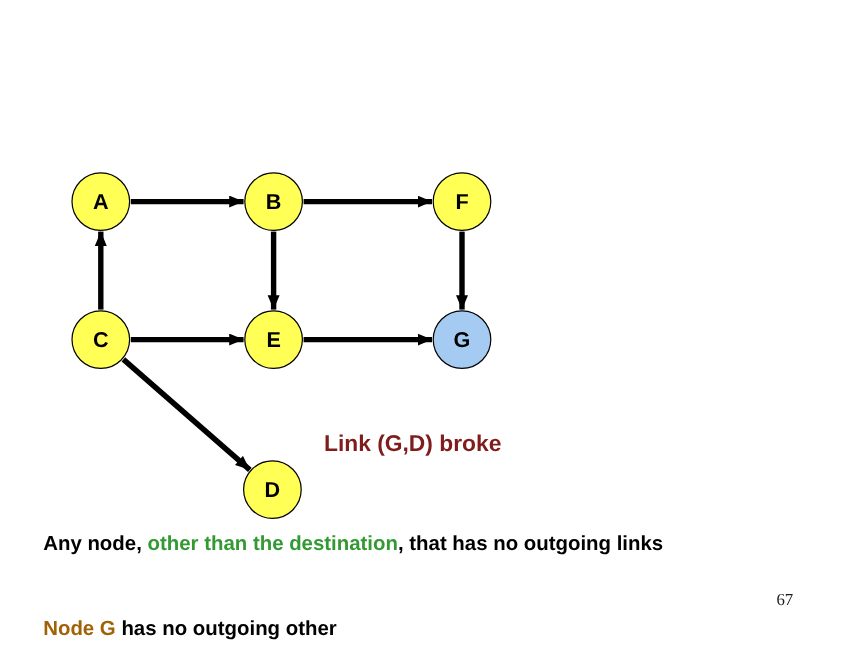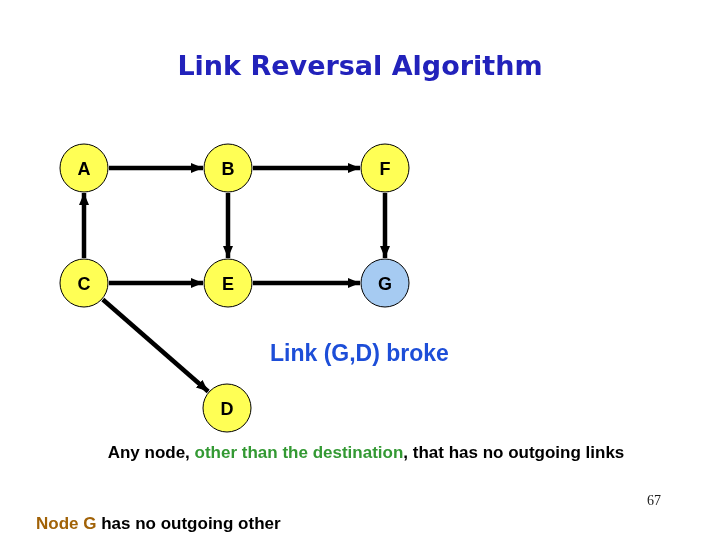--- a/index.html
+++ b/index.html
@@ -22,36 +22,35 @@
     font-family: "DejaVu Sans", sans-serif;
   }
   .diagram-svg {
     position: absolute;
     left: 0;
     top: 0;
   }
   .caption {
     position: absolute;
     left: 270px;
-    top: 340px;
-    font-size: 23px;
+    top: 360px;
+    font-size: 19px;
     font-weight: bold;
-    color: #1d4ed8;
+    color: #7f1d1d;
     white-space: nowrap;
   }
   .para {
     position: absolute;
     left: 36px;
     top: 440px;
     width: 660px;
     font-size: 17px;
     font-weight: bold;
     line-height: 25px;
     color: #000000;
-    text-align: center;
   }
   .pageno {
     position: absolute;
     left: 647px;
     top: 493px;
     font-family: "Liberation Serif", serif;
     font-size: 14px;
     font-weight: normal;
     color: #1a1a1a;
     text-align: right;
@@ -70,21 +69,20 @@
     font-weight: bold;
     font-size: 18px;
     fill: #000000;
   }
 </style>
 </head>
 <body>
 
 <div class="slide">
 
-  <div class="title" style="color: rgb(34, 34, 187);">Link Reversal Algorithm</div>
 
   <svg id="diagram-svg" class="diagram-svg" width="720" height="540">
       <defs>
         <radialGradient id="gradYellow" cx="50%" cy="45%" r="70%">
           <stop offset="0%" stop-color="#ffff55"></stop>
           <stop offset="75%" stop-color="#ffff55"></stop>
           <stop offset="100%" stop-color="#ffffb0"></stop>
         </radialGradient>
         <radialGradient id="gradBlue" cx="50%" cy="45%" r="70%">
           <stop offset="0%" stop-color="#a6cbf2"></stop>

